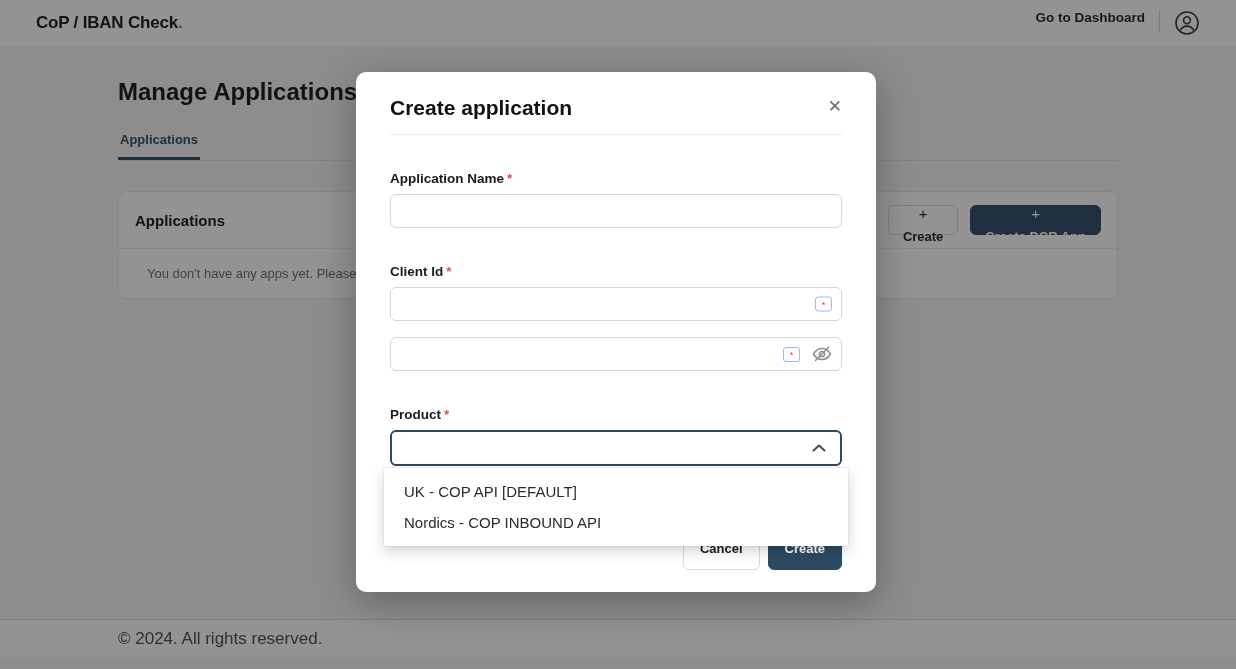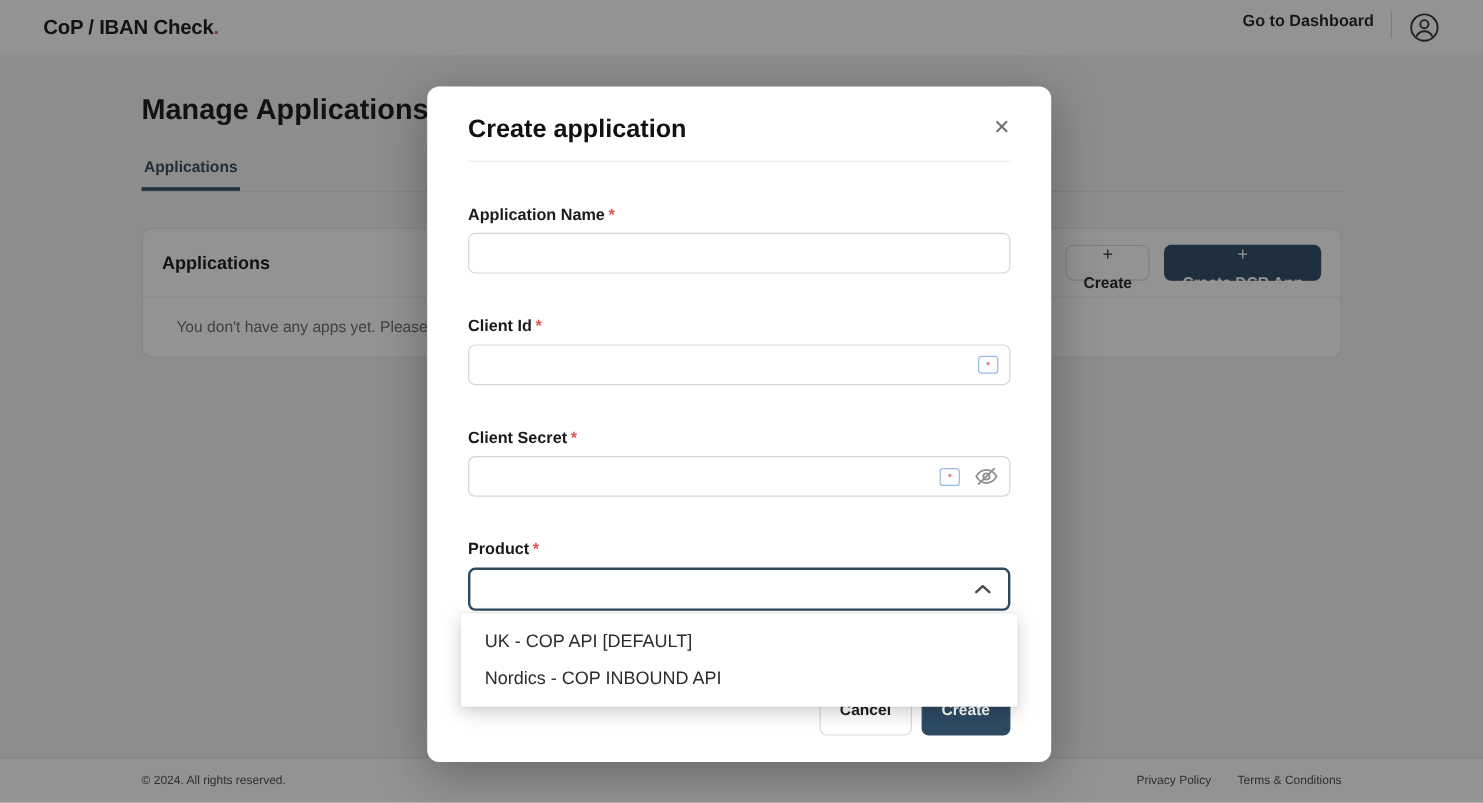--- a/index.html
+++ b/index.html
@@ -28,21 +28,21 @@
   .card-title { font-size:15px; font-weight:bold; color:#141414; }
   .btn-group { display:flex; gap:12px; }
   .btn { display:inline-flex; align-items:center; gap:8px; height:30px; padding:0 14px; border-radius:6px; font-size:13px; font-weight:600; cursor:pointer; font-family:inherit;flex-direction:column; }
   .btn-outline { background:#ffffff; border:1px solid #d9d9d9; color:#1f1f1f; }
   .btn-navy { background:#2d4a63; border:1px solid #2d4a63; color:#ffffff; }
   .plus { font-size:15px; font-weight:400; line-height:1; }
   .table-head { border-top:1px solid #ededee; padding:12px 16px; font-size:13px; font-weight:bold; color:#1f1f1f; }
   .table-row { border-top:1px solid #ededee; padding:17px 16px 17px 28px; font-size:13px; color:#6b6b6b; }
 
   
-  .footer { position:absolute; left:0; right:0; bottom:0; height:38px; background:#ffffff; border-top:1px solid #e2e2e3; display:flex; align-items:center; justify-content:space-between; padding:0 118px; font-size:10px; color:#4a4a4a; }
+  .footer { position:absolute; left:0; right:0; bottom:12px; height:38px; background:#ffffff; border-top:1px solid #e2e2e3; display:flex; align-items:center; justify-content:space-between; padding:0 118px; font-size:17px; color:#4a4a4a; }
   .footer-links { display:flex; gap:22px; }
   .footer-links span { cursor:pointer; }
 
   
   .overlay { position:absolute; inset:0; background:rgba(15,15,15,0.45); z-index:10; }
   .modal { position:absolute; left:356px; top:72px; width:520px; z-index:20; background:#ffffff; border-radius:10px; box-shadow:0 10px 40px rgba(0,0,0,0.3); padding:24px 34px 22px 34px; }
   .modal-head { display:flex; align-items:flex-start; justify-content:space-between; }
   .modal-title { font-size:21px; font-weight:bold; color:#111111; }
   .close-btn { background:none; border:none; font-size:17px; line-height:1; color:#6e6e6e; cursor:pointer; padding:4px; margin:-2px -4px 0 0; font-family:inherit; }
   .modal-divider { border:none; border-top:1px solid #ececec; margin-top:14px; }
@@ -101,24 +101,20 @@
           <span>Create DCR App</span>
         </button>
       </div>
     </div>
     <div class="table-row">You don't have any apps yet. Please c</div>
   </section>
 </main>
 
 <footer class="footer">
   <span>© 2024. All rights reserved.</span>
-  <div class="footer-links">
-    <span>Privacy Policy</span>
-    <span>Terms &amp; Conditions</span>
-  </div>
 </footer>
 
 <div class="overlay"></div>
 
 <div class="modal">
   <div class="modal-head">
     <h2 class="modal-title">Create application</h2>
     <button class="close-btn">✕</button>
   </div>
   <hr class="modal-divider">
@@ -134,21 +130,20 @@
     <div class="field-label"><span>Client Id</span><span class="req">*</span></div>
     <div class="input-wrap">
       <input class="text-input" type="text" value="" style="">
       <div class="input-icons">
         <span class="pw-manager-icon">*</span>
       </div>
     </div>
   </div>
 
   <div class="field">
-    <div class="field-label"><span>Client Secret</span><span class="req">*</span></div>
     <div class="input-wrap">
       <input class="text-input" type="password" value="" style="">
       <div class="input-icons">
         <span class="pw-manager-icon">*</span>
         <span class="eye-icon">
           <svg width="20" height="16" viewBox="0 0 20 16" fill="none" stroke="#8e8e8e" stroke-width="1.5" stroke-linecap="round">
             <path d="M1.5 8 C3.6 4.4 6.6 2.5 10 2.5 C13.4 2.5 16.4 4.4 18.5 8 C16.4 11.6 13.4 13.5 10 13.5 C6.6 13.5 3.6 11.6 1.5 8 Z"></path>
             <circle cx="10" cy="8" r="2.6"></circle>
             <line x1="3.5" y1="14.5" x2="16.5" y2="1.5"></line>
           </svg>

